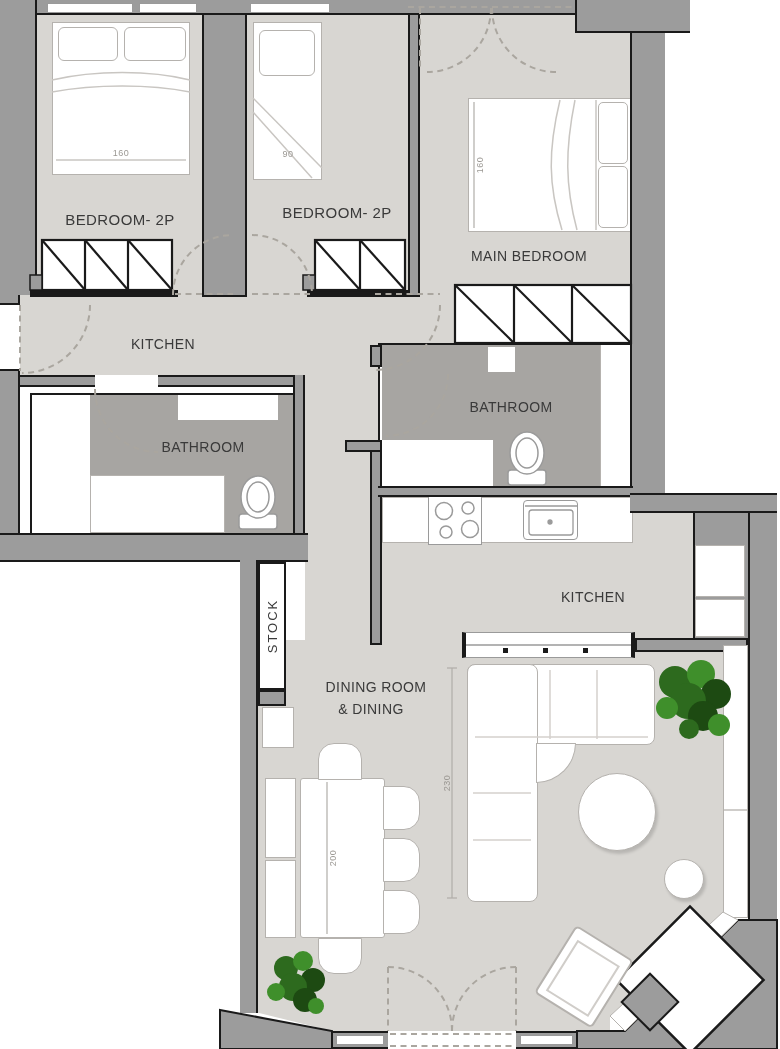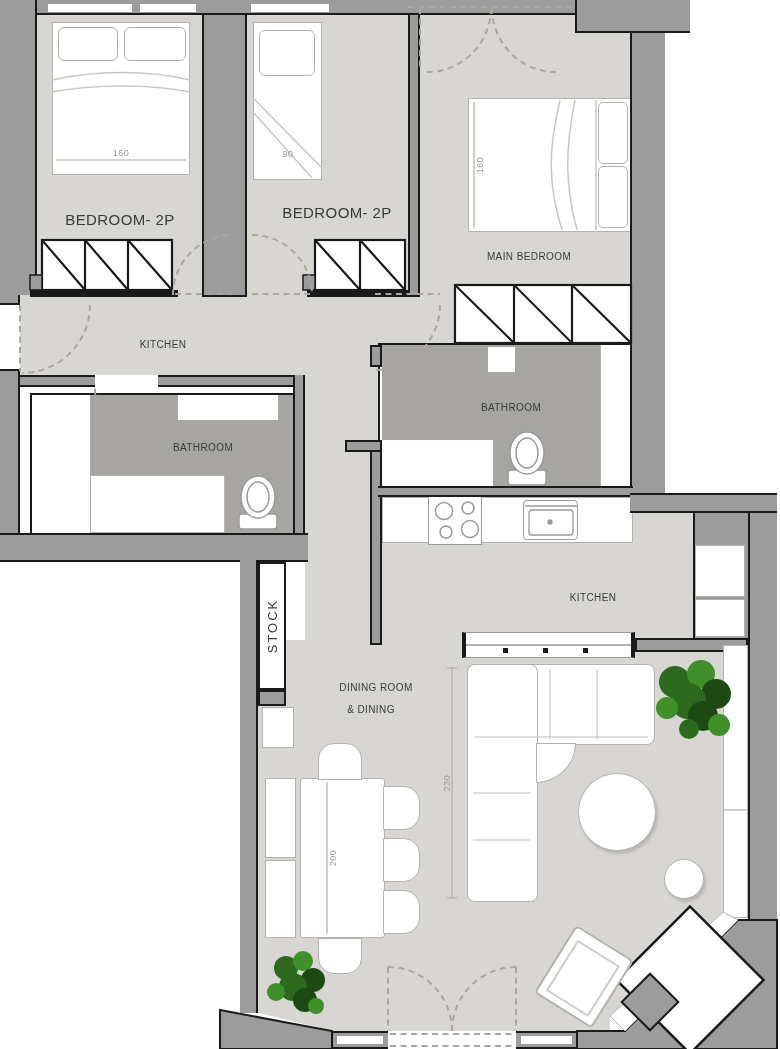--- a/index.html
+++ b/index.html
@@ -5,21 +5,21 @@
   html,body{margin:0;padding:0;background:#fff;}
   .plan{position:relative;width:780px;height:1049px;background:#fff;overflow:hidden;
         font-family:"Liberation Sans",sans-serif;}
   .abs{position:absolute;box-sizing:border-box;}
   .fl{position:absolute;box-sizing:border-box;background:var(--floor,#d8d6d2);}
   .flb{position:absolute;box-sizing:border-box;background:var(--bathroom-floor,#a7a5a2);}
   .wall{position:absolute;box-sizing:border-box;background:var(--wall,#9c9c9c);}
   .wh{position:absolute;box-sizing:border-box;background:#fff;border:1.5px solid var(--fixture-outline,#b5b2ae);}
   .blk{border:2px solid var(--wall-outline,#1a1a1a);}
   .lbl{position:absolute;transform:translate(-50%,-50%);color:var(--text,#3a3a3a);
-       font-size:10px;font-weight:500;letter-spacing:.4px;white-space:nowrap;}
+       font-size:14px;font-weight:500;letter-spacing:.4px;white-space:nowrap;}
   .lbl.small{font-size:15px;}
   .dim{position:absolute;transform:translate(-50%,-50%);color:var(--dim-text,#9b9893);
        font-size:9px;letter-spacing:.5px;white-space:nowrap;}
   .dim.v{transform:translate(-50%,-50%) rotate(-90deg);}
   .vtext{transform:translate(-50%,-50%) rotate(-90deg);letter-spacing:2px;font-size:13px;}
   svg.overlay{position:absolute;left:0;top:0;pointer-events:none;}
 </style>
 </head>
 <body>
 

